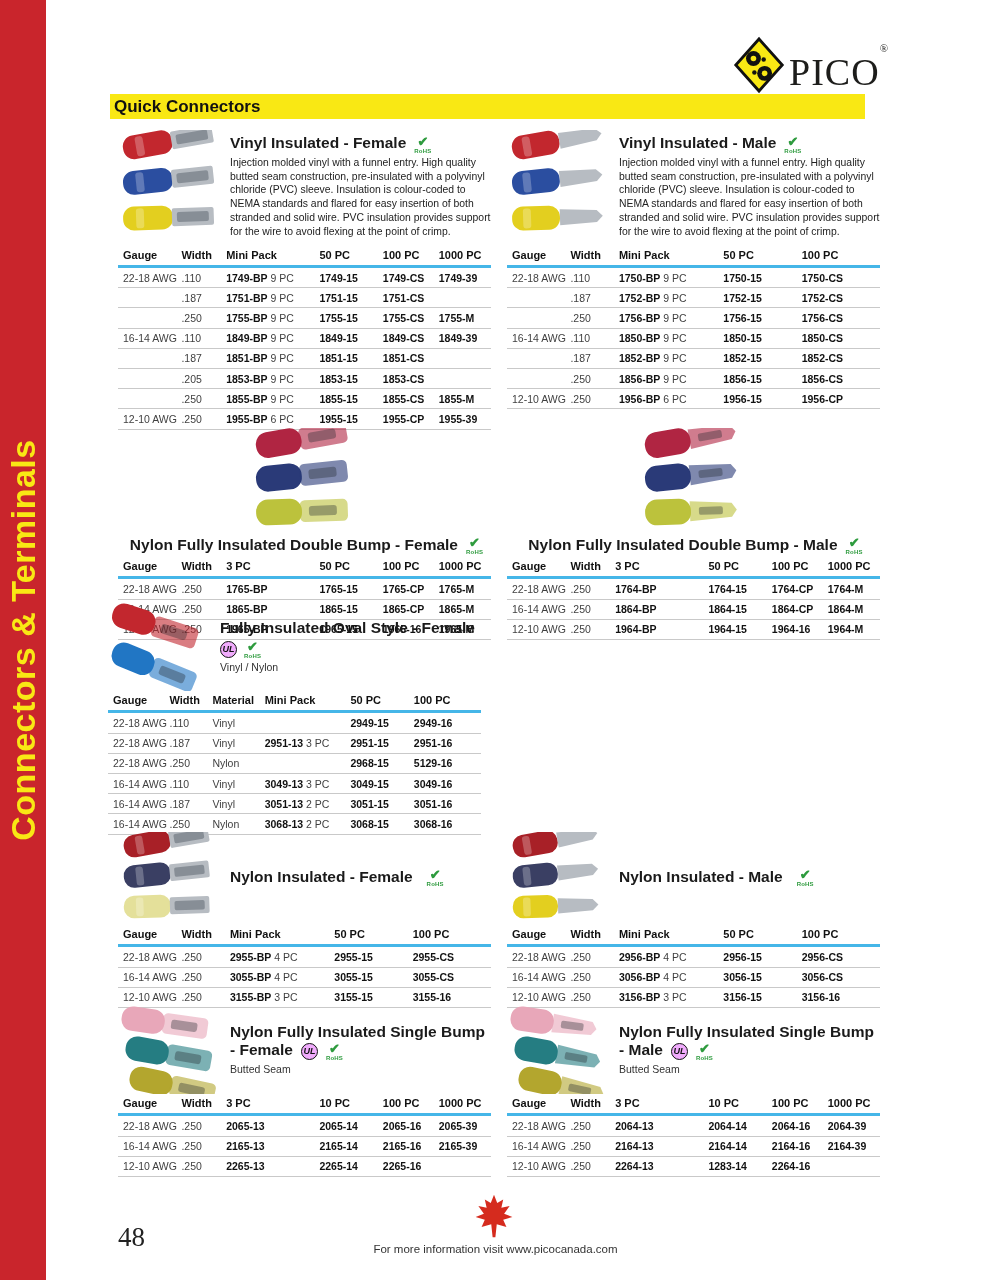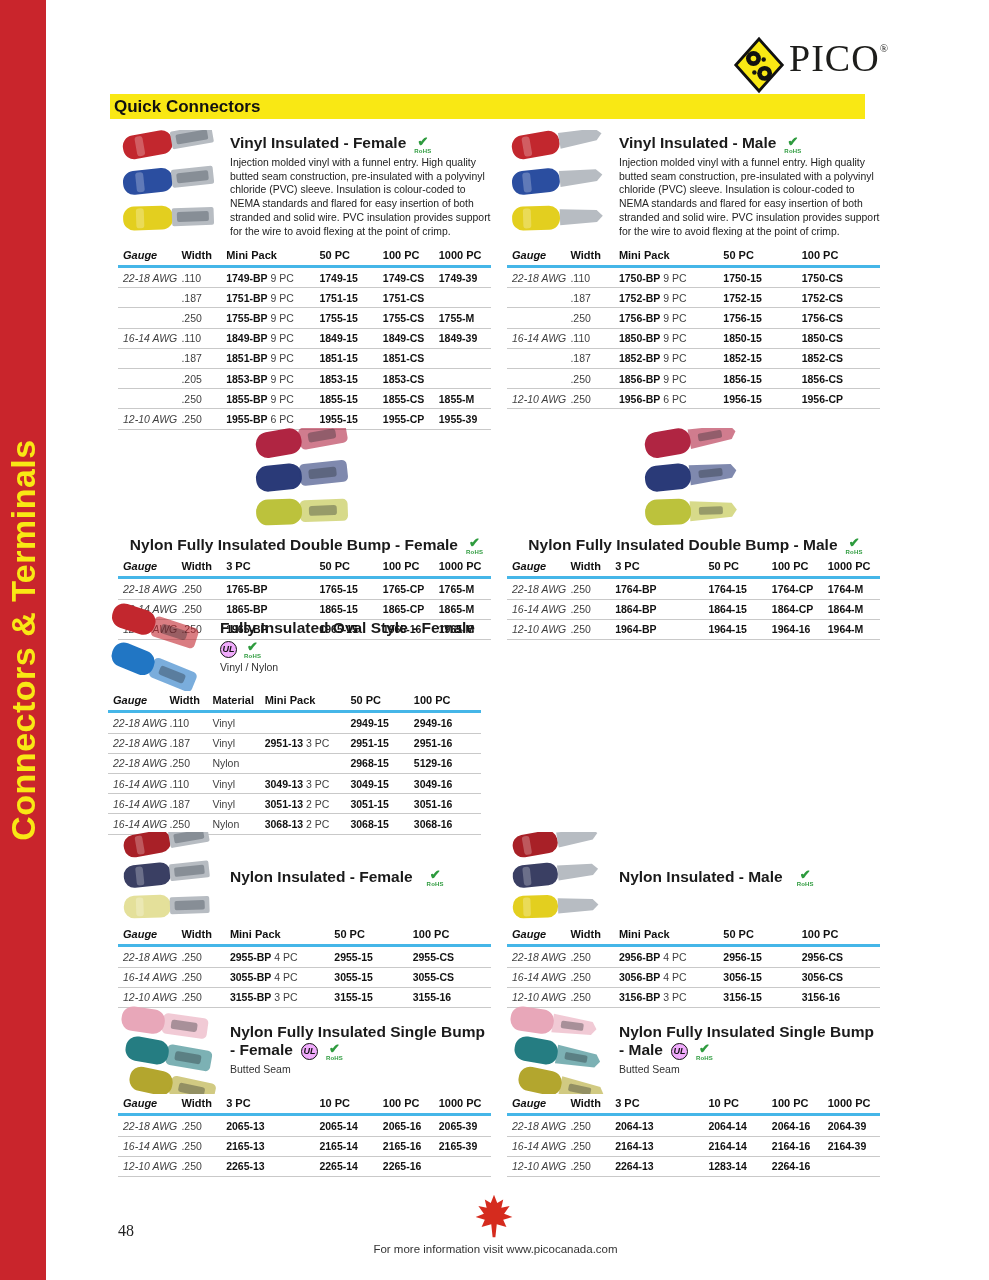--- a/index.html
+++ b/index.html
@@ -4,21 +4,21 @@
 <style>
   * { margin:0; padding:0; box-sizing:border-box; }
   html,body { width:989px; height:1280px; }
   body { position:relative; background:#fff; font-family:"Liberation Sans", sans-serif; color:#1a1a1a; overflow:hidden; }
 
   
   .sideband { position:absolute; left:0; top:0; width:46px; height:1280px; background:#c9252c; }
   .sideband .vlabel { position:absolute; left:23px; top:640px; transform:translate(-50%,-50%) rotate(-90deg); white-space:nowrap; color:#f9e814; font-size:34px; font-weight:bold; letter-spacing:0.5px; }
 
   
-  .brand { position:absolute; left:733px; top:36px; width:155px; height:58px; display:flex; align-items:flex-start; }
+  .brand { position:absolute; left:733px; top:36px; width:155px; height:58px; display:flex; align-items:flex-end; }
   .brand-text { font-family:"Liberation Serif", serif; font-size:38px; color:#1d1d1b; letter-spacing:1px; margin-left:4px; }
   .brand-reg { font-family:"Liberation Serif", serif; font-size:11px; color:#1d1d1b; align-self:flex-start; margin-top:6px; }
 
   
   .banner { position:absolute; left:110px; top:94px; width:755px; height:25px; background:#f9e814; display:flex; align-items:center; }
   .banner h2 { font-size:17px; font-weight:bold; color:#111; padding-left:4px; }
 
   
   .sec { position:absolute; width:373px; }
   #s1l{left:118px;top:127px} #s1r{left:507px;top:127px}
@@ -44,32 +44,32 @@
   
   .rohs { display:inline-block; text-align:center; line-height:1; vertical-align:middle; margin-left:8px; }
   .rohs .check { display:block; color:#2e9b3e; font-size:13px; font-weight:bold; }
   .rohs .txt { display:block; color:#2e9b3e; font-size:6px; font-weight:bold; letter-spacing:0.2px; }
   .ulb { display:inline-block; width:17px; height:17px; border:1.6px solid #111; border-radius:50%; font-size:9px; font-weight:bold; font-style:italic; text-align:center; line-height:15px; color:#111; vertical-align:middle; margin-left:8px; background:#f0abfc; }
 
   
   table { width:100%; border-collapse:collapse; table-layout:fixed; font-size:10.5px; }
   th { text-align:left; font-weight:bold; color:#111; font-size:11px; padding:3px 2px 4px 0; border-bottom:3px solid #45b6e8; }
   td { padding:3.6px 2px 3.6px 0; color:#3f3f3f; border-bottom:1px solid #c9c9c9; white-space:nowrap; overflow:hidden; }
-  th:first-child, td:first-child { padding-left:5px;font-style:italic; }
+  th:first-child, td:first-child { padding-left:5px; }
   td b { color:#111; font-weight:bold; }
 
   .cols6 th:nth-child(1){width:17%} .cols6 th:nth-child(2){width:12%} .cols6 th:nth-child(3){width:25%}
   .cols6 th:nth-child(4){width:17%} .cols6 th:nth-child(5){width:15%} .cols6 th:nth-child(6){width:14%}
   .cols5 th:nth-child(1){width:17%} .cols5 th:nth-child(2){width:13%} .cols5 th:nth-child(3){width:28%}
   .cols5 th:nth-child(4){width:21%} .cols5 th:nth-child(5){width:21%}
   .cols6m th:nth-child(1){width:16.5%} .cols6m th:nth-child(2){width:11.5%} .cols6m th:nth-child(3){width:14%}
   .cols6m th:nth-child(4){width:23%} .cols6m th:nth-child(5){width:17%} .cols6m th:nth-child(6){width:18%}
 
   
-  .pagenum { position:absolute; left:118px; top:1222px; font-family:"Liberation Serif", serif; font-size:16px; color:#222; }
+  .pagenum { position:absolute; left:118px; top:1222px; font-family:"Liberation Serif", serif; font-size:27px; color:#222; }
   .leaf { position:absolute; left:471px; top:1192px; width:46px; height:48px; }
   .footer-info { position:absolute; left:118px; top:1243px; width:755px; text-align:center; font-size:11.5px; color:#333; }
 </style>
 </head>
 <body>
 
 <svg width="0" height="0" style="position:absolute" aria-hidden="true">
   <defs>
     <symbol id="cf" viewBox="0 0 100 32">
       <rect x="1" y="4" width="50" height="24" rx="11" fill="currentColor"></rect>

